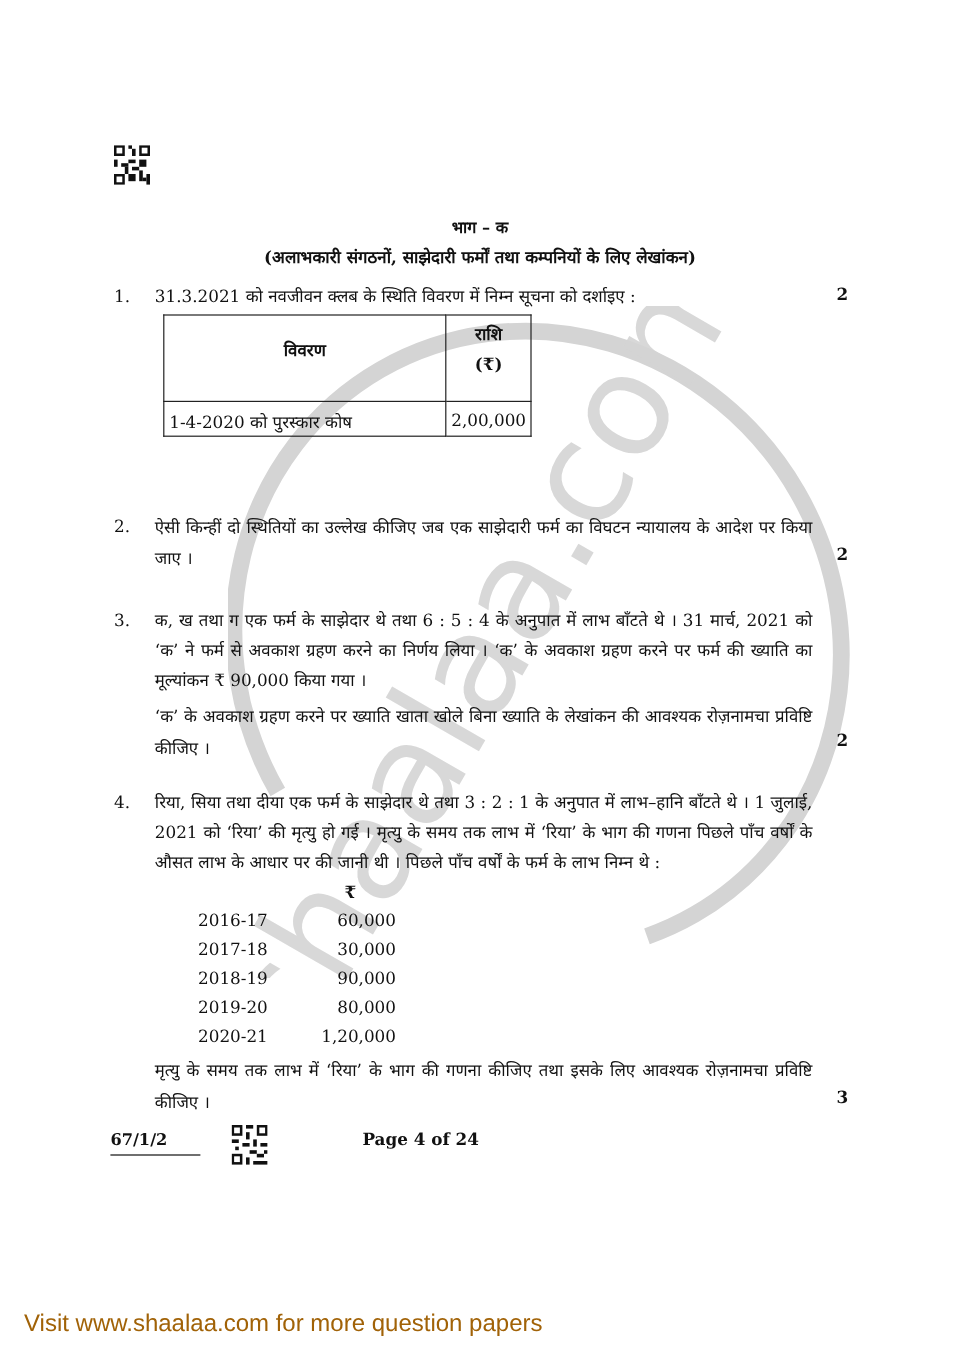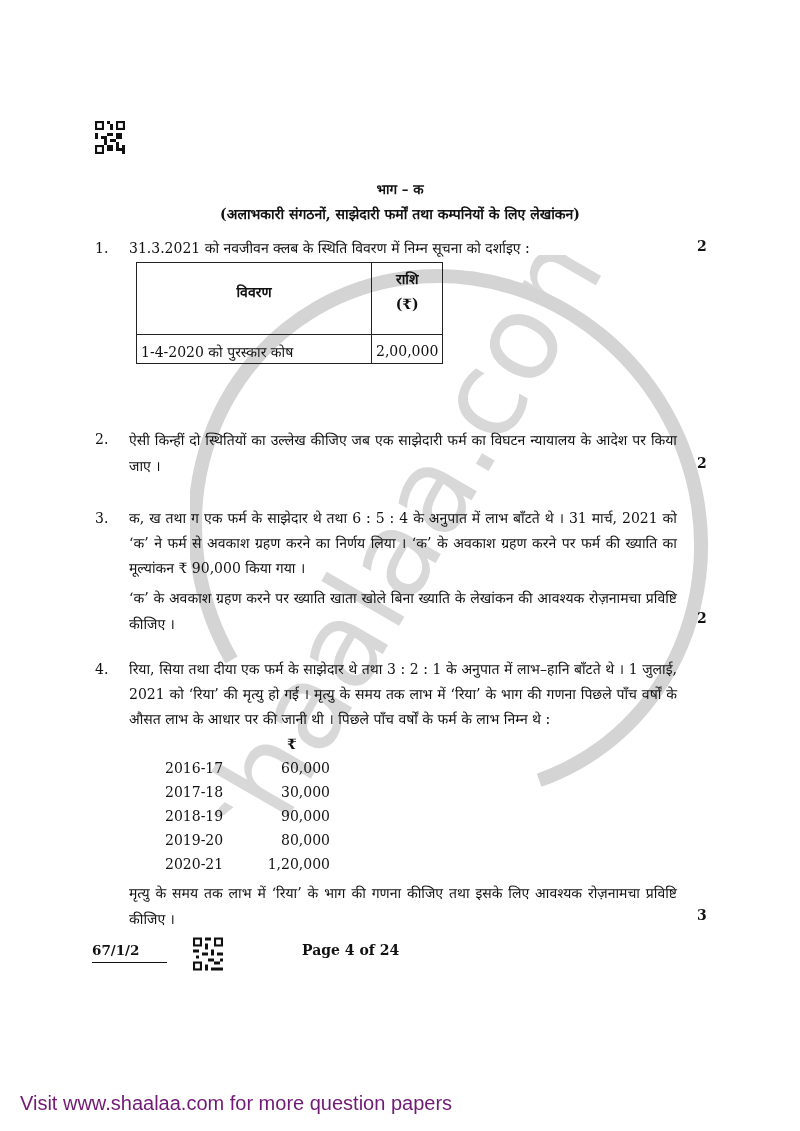--- a/index.html
+++ b/index.html
@@ -63,21 +63,21 @@
     
     .foot-code {
       position: absolute; left: 92px; top: 942px; font-weight: bold; font-size: 13.5px;
       width: 75px; border-bottom: 1px solid #111; padding-bottom: 4px;
     }
     .foot-page {
       position: absolute; left: 302px; top: 942px; width: 160px; font-weight: bold; font-size: 14px;
     }
     .visit {
       position: absolute; left: 20px; top: 1092px; font-family: "Liberation Sans", "DejaVu Sans", sans-serif;
-      font-size: 20px; color: #701a75;
+      font-size: 20px; color: #a16207;
     }
   </style>
 </head>
 <body>
 
 <div class="page">
 
   <svg class="watermark" viewBox="0 0 520 560">
     <ellipse cx="258" cy="280" rx="250" ry="262" fill="none" stroke="#d4d4d4" stroke-width="14" stroke-dasharray="1250 400" transform="rotate(150 258 280)"></ellipse>
     <text x="250" y="300" font-family="DejaVu Sans, sans-serif" font-size="118" fill="#d4d4d4" text-anchor="middle" transform="rotate(-60 250 300)" opacity="0.9">shaalaa.com</text>

